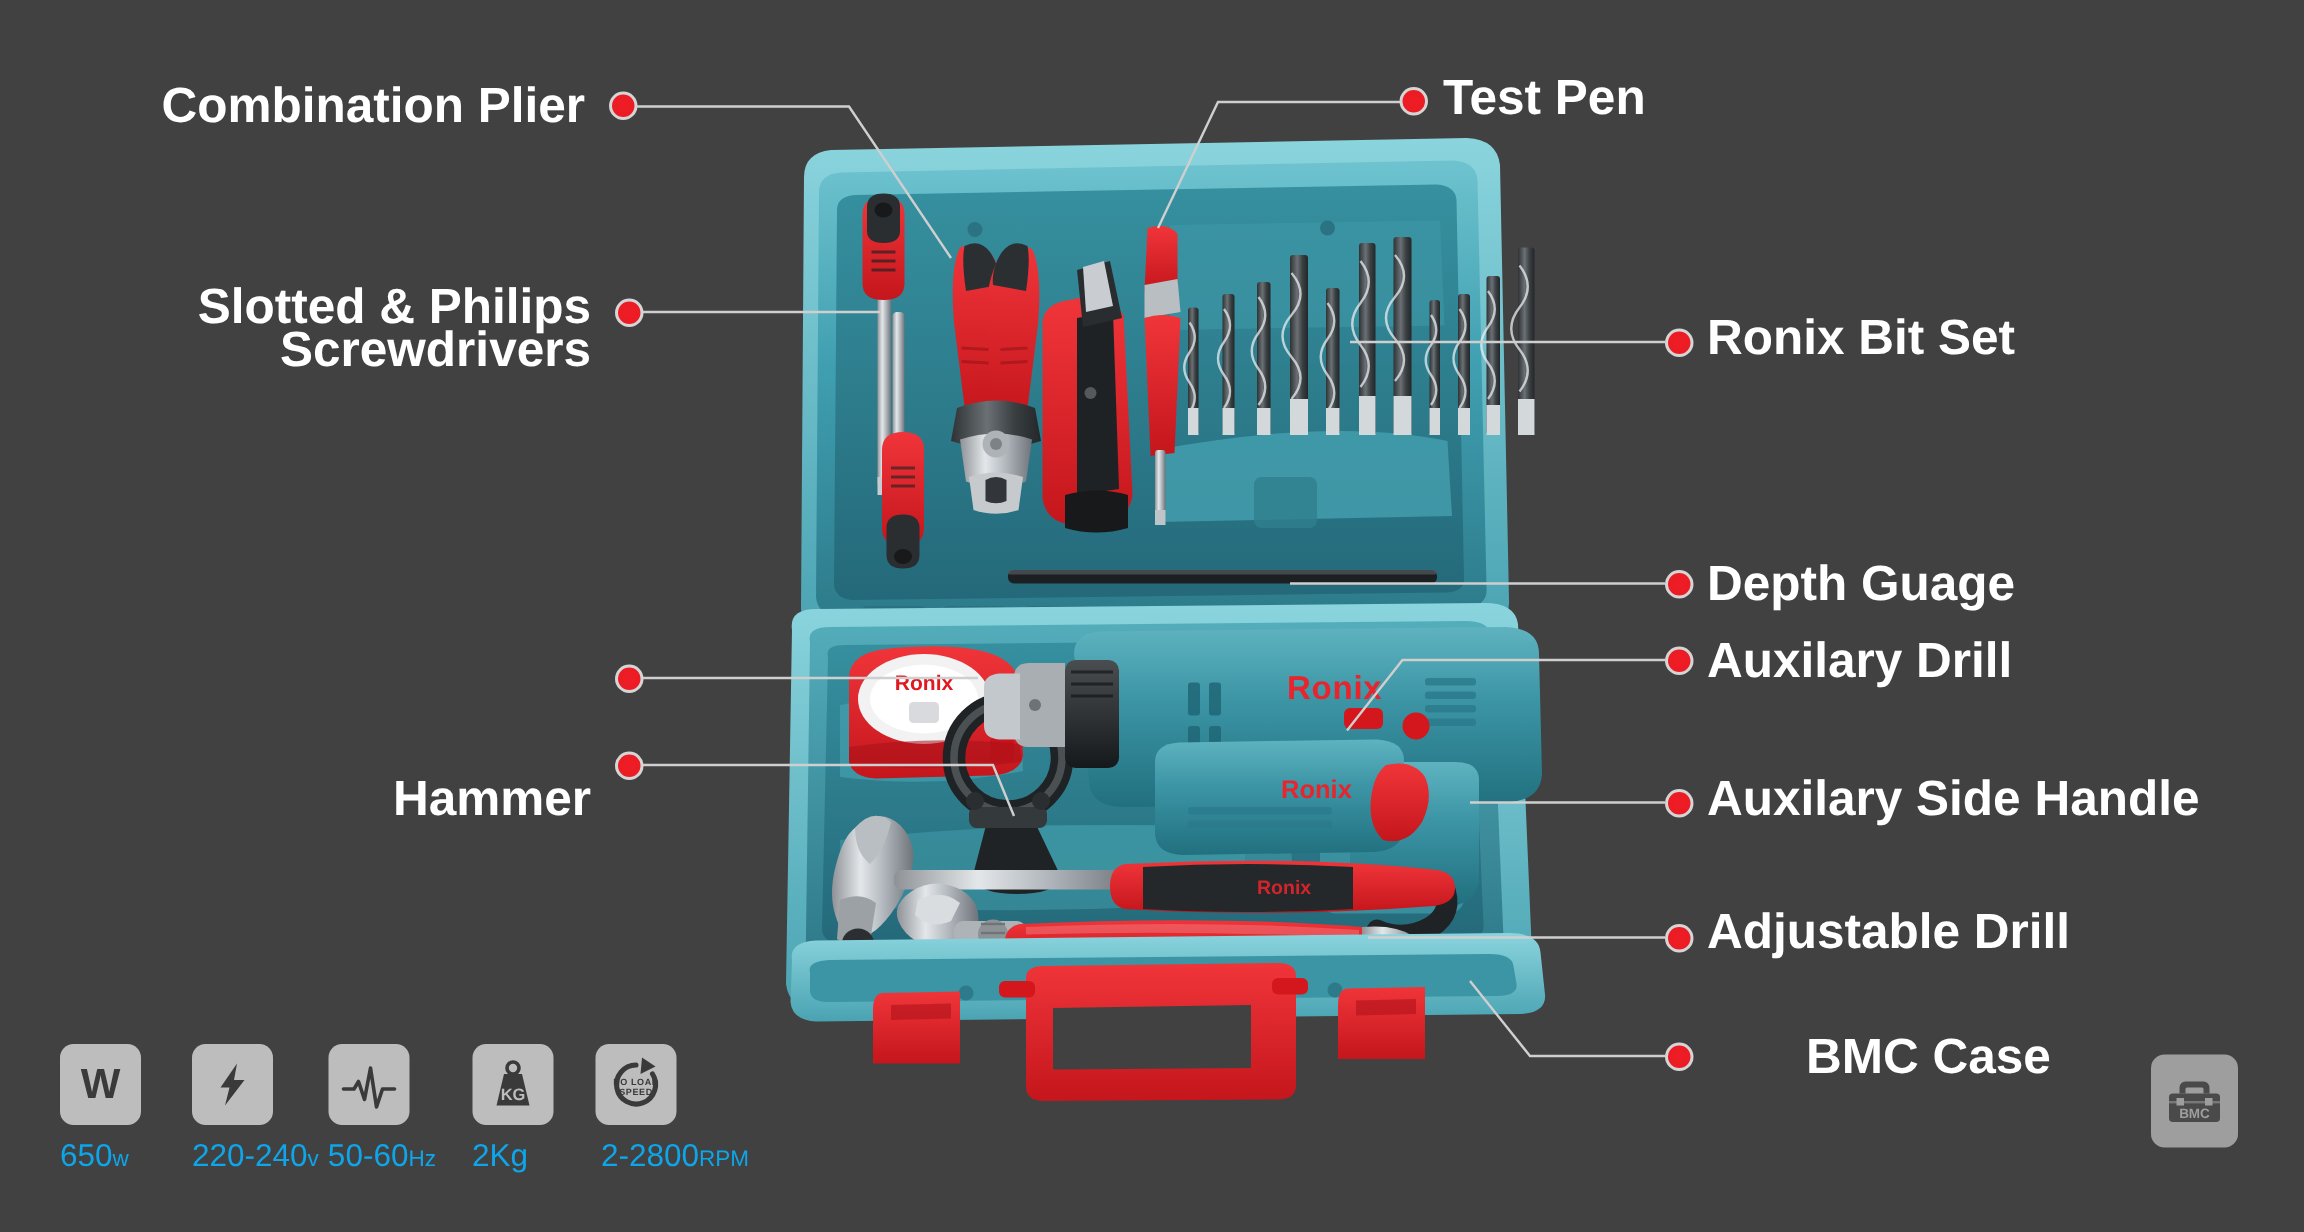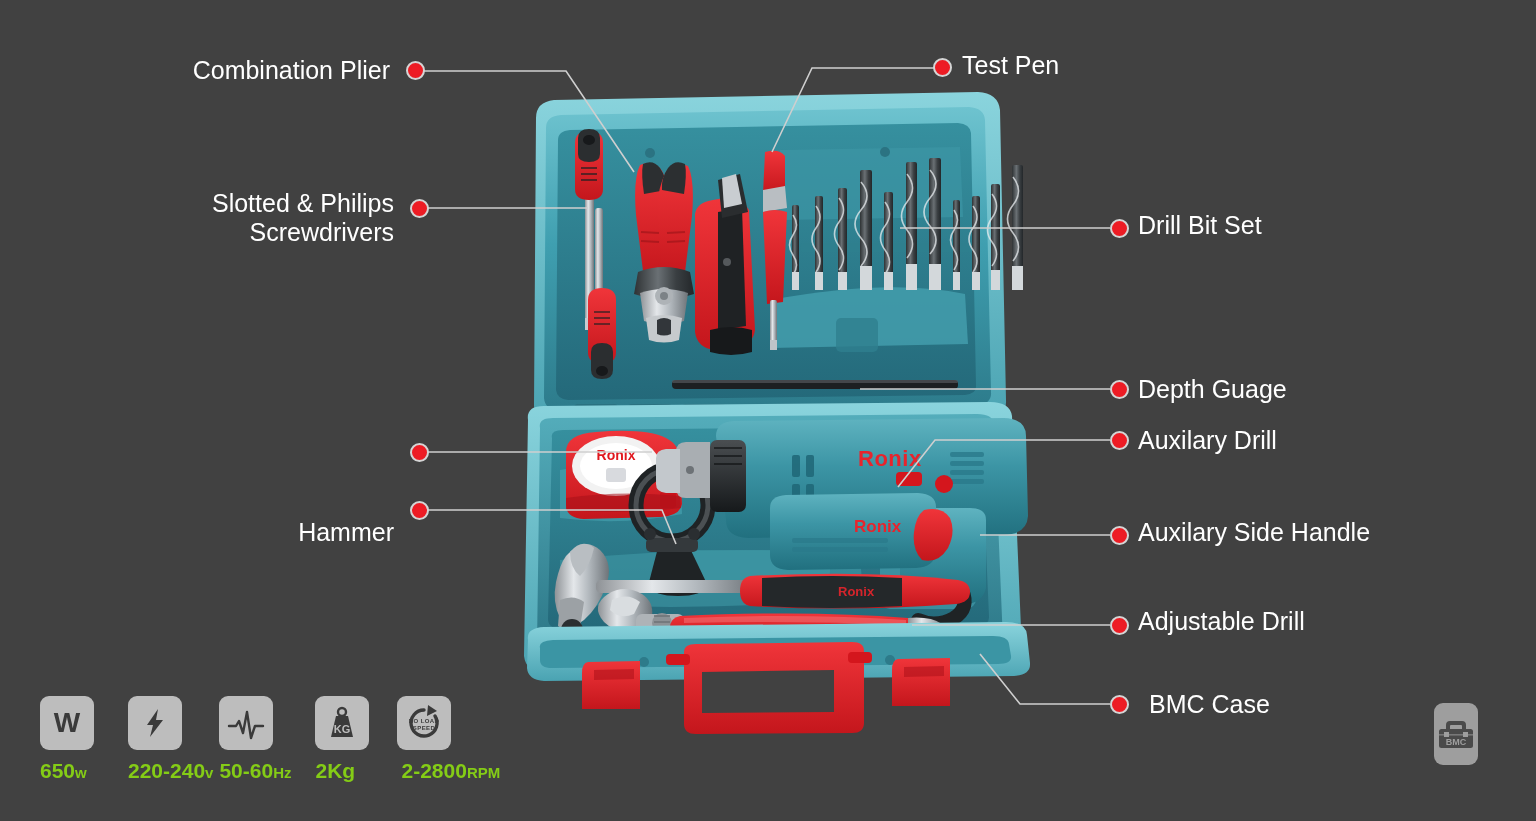--- a/index.html
+++ b/index.html
@@ -7,21 +7,21 @@
     width:1536px;height:821px;
     background:#414141;
     font-family:"Liberation Sans", sans-serif;
     overflow:hidden;
     position:relative;
     -webkit-font-smoothing:antialiased;
   }
   #stage{position:absolute;inset:0;width:1536px;height:821px;}
 
   
-  .callout{position:absolute;color:#ffffff;font-weight:normal;font-size:25px;line-height:28px;white-space:pre-line;}
+  .callout{position:absolute;color:#ffffff;font-weight:bold;font-size:33px;line-height:28px;white-space:pre-line;}
   .callout.right-align{text-align:right;}
   .callout.left-align{text-align:left;}
 
   .dot{position:absolute;width:19px;height:19px;border-radius:50%;
        background:#ec1c24;border:2px solid #d5d5d5;box-sizing:border-box;}
   .dot i{display:block;position:absolute;left:50%;top:50%;width:9px;height:9px;margin:-4.5px 0 0 -4.5px;
          border-radius:50%;background:#ee1c25;}
 
   
   #headline{position:absolute;left:38px;top:552px;}
@@ -31,29 +31,29 @@
   #subtitle{color:#fff;font-size:40px;font-weight:bold;line-height:46px;margin-top:4px;
             font-family:"DejaVu Sans Condensed","Liberation Sans",sans-serif;
             transform:scaleX(.92);transform-origin:left center;}
 
   
   #specs{position:absolute;left:40px;top:696px;display:flex;align-items:flex-start;}
   .spec{display:flex;flex-direction:column;align-items:flex-start;margin-right:18px;}
   .spec-ico{width:54px;height:54px;border-radius:9px;background:#bdbdbd;
             display:flex;align-items:center;justify-content:center;}
   .spec-ico svg{display:block;}
-  .spec-val{margin-top:9px;color:#84cc16;font-size:21px;font-weight:bold;white-space:nowrap;}
+  .spec-val{margin-top:9px;color:#0ea5e9;font-size:21px;font-weight:normal;white-space:nowrap;}
   .spec-val .u{font-size:15px;}
   .spec.w{margin-right:34px;}
   .spec.v{margin-right:6px;text-align:right;}
   .spec.hz{margin-right:24px;}
   .spec.kg{margin-right:28px;}
 
   
-  #bmc-badge{position:absolute;left:1434px;top:703px;width:44px;height:62px;border-radius:9px;
+  #bmc-badge{position:absolute;left:1434px;top:703px;width:58px;height:62px;border-radius:9px;
              background:#9e9e9e;display:flex;align-items:center;justify-content:center;}
 </style>
 </head>
 <body>
 
 <div id="stage">
 
   <svg id="product-art" width="1536" height="821" viewBox="0 0 1536 821" style="position:absolute;left:0;top:0;">
     <defs>
       <linearGradient id="tealA" x1="0" y1="0" x2="0" y2="1">
@@ -388,21 +388,21 @@
 
   <div class="dot" style="left:410px;top:199px;">
       <i></i>
     </div>
   <div class="callout right-align" style="right:1142px;top:189px;line-height:29px;">Slotted &amp; Philips
 Screwdrivers</div>
 
   <div class="dot" style="left:1110px;top:219px;">
       <i></i>
     </div>
-  <div class="callout left-align" style="left:1138px;top:211px;">Drill Bit Set</div>
+  <div class="callout left-align" style="left:1138px;top:211px;">Ronix Bit Set</div>
 
   <div class="dot" style="left:1110px;top:380px;">
       <i></i>
     </div>
   <div class="callout left-align" style="left:1138px;top:375px;">Depth Guage</div>
 
   <div class="dot" style="left:410px;top:443px;">
       <i></i>
     </div>
 
@@ -422,21 +422,21 @@
   <div class="callout left-align" style="left:1138px;top:518px;">Auxilary Side Handle</div>
 
   <div class="dot" style="left:1110px;top:616px;">
       <i></i>
     </div>
   <div class="callout left-align" style="left:1138px;top:607px;">Adjustable Drill</div>
 
   <div class="dot" style="left:1110px;top:695px;">
       <i></i>
     </div>
-  <div class="callout left-align" style="left:1149px;top:690px;">BMC Case</div>
+  <div class="callout left-align" style="left:1204px;top:690px;">BMC Case</div>
 
 
   <div id="specs">
 
     <div class="spec w">
       <div class="spec-ico">
         <svg width="34" height="34" viewBox="0 0 34 34">
           <text x="17" y="26" text-anchor="middle" font-family="Liberation Sans, sans-serif" font-size="28" font-weight="bold" fill="#3a3a3a">W</text>
         </svg>
       </div>

